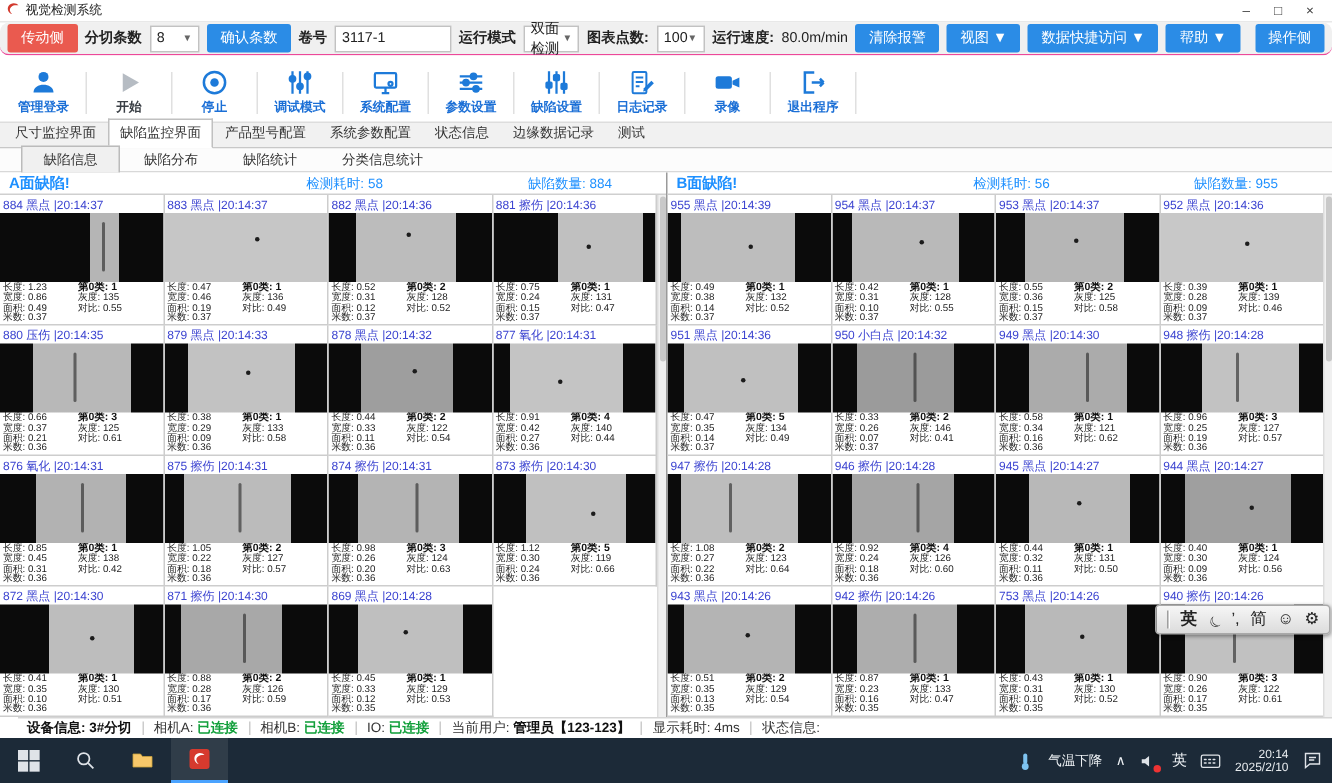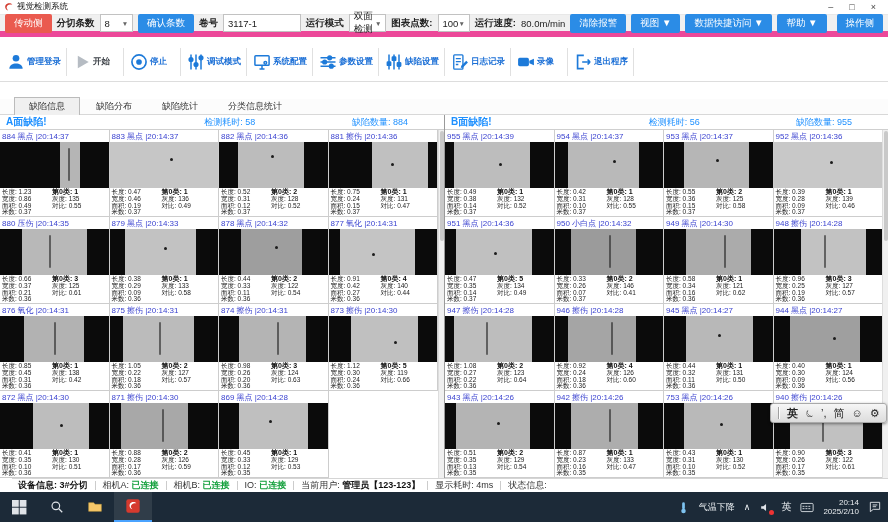--- a/index.html
+++ b/index.html
@@ -6,33 +6,33 @@
   html,body { width:888px; height:522px; overflow:hidden; font-family:"Liberation Sans","DejaVu Sans",sans-serif; background:#fff; }
   #app { position:relative; width:888px; height:522px; }
 
   
   #titlebar { position:absolute; top:0; left:0; right:0; height:15px; background:#fff; display:flex; align-items:center; padding:0 4px; border-bottom:1px solid #e8e8e8; }
   #titlebar .title { font-size:8.5px; color:#222; margin-left:3px;text-align:center; }
   #wincontrols { margin-left:auto; display:flex; gap:16px; padding-right:8px; }
   #wincontrols span { font-size:9px; color:#444; cursor:pointer; line-height:15px; }
 
   
-  #toolbar1 { position:absolute; top:15px; left:0; right:0; height:22px; background:#f0f0f0; border-bottom:6px solid #ec4899; display:flex; align-items:center; gap:5px; padding:0 5px; }
+  #toolbar1 { position:absolute; top:15px; left:0; right:0; height:22px; background:#f0f0f0; border-bottom:1px solid #ec4899; display:flex; align-items:center; gap:5px; padding:0 5px;border-radius:6px; }
   .btn { border:none; border-radius:2px; font-size:9.5px; padding:3px 9px; cursor:pointer; color:#fff; white-space:nowrap; font-family:inherit; }
   .btn.red { background:#ea5a4f; }
   .btn.blue { background:#2b8ce6; }
   .tlabel { font-size:9.5px; font-weight:bold; color:#222; white-space:nowrap; }
   .tvalue { font-size:9.5px; color:#222; white-space:nowrap; }
   .combo, .textbox { background:#fff; border:1px solid #c2c2c2; height:18px; display:flex; align-items:center; font-size:9.5px; color:#222; padding:0 4px; }
   .combo .arrow { margin-left:auto; font-size:6.5px; color:#666; }
   .spacer { flex:1; }
 
   
   #toolbar2 { position:absolute; top:42px; left:0; right:0; height:40px; background:#fff; border-bottom:1px solid #ddd; display:flex; align-items:center; padding:0 6px; }
-  .action { background:none; border:none; display:flex; flex-direction:row; align-items:center; gap:1px; min-width:46px; cursor:pointer; font-family:inherit; }
+  .action { background:none; border:none; display:flex; flex-direction:column; align-items:center; gap:1px; min-width:46px; cursor:pointer; font-family:inherit; }
   .action svg { width:20px; height:20px; }
   .action .alabel { font-size:8.5px; font-weight:bold; color:#1b6fd6; white-space:nowrap; }
   .action .alabel.dim { color:#3a3f45; }
   .vdiv { width:1px; height:28px; background:#e0e0e0; margin:0 5px; }
 
   
   #maintabs { position:absolute; top:82px; left:0; right:0; height:17px; background:#f1f1f1; border-bottom:1px solid #c8c8c8; display:flex; align-items:flex-end; padding-left:2px; }
   .mtab { font-size:9px; color:#333; padding:2px 7px 3px; border:1px solid transparent; cursor:pointer; margin-bottom:-1px; white-space:nowrap; }
   .mtab.active { background:#fff; border:1px solid #c0c0c0; border-bottom:1px solid #fff; }
   #subtabs { position:absolute; top:99px; left:0; right:0; height:16px; background:#fcfcfc; border-bottom:1px solid #d8d8d8; display:flex; align-items:center; padding-left:14px; gap:2px; }
@@ -215,20 +215,29 @@
     <button class="action">
       <svg viewBox="0 0 24 24" stroke="#1d7ad9" stroke-width="2" fill="none">
           <path d="M13 4H5.5v16H13"></path>
           <path d="M11 12h9.5m0 0l-3-3m3 3l-3 3"></path>
         </svg>
       <span class="alabel">退出程序</span>
     </button>
     <i class="vdiv"></i>
   </div>
 
+  <div id="maintabs">
+    <span class="mtab">尺寸监控界面</span>
+    <span class="mtab active">缺陷监控界面</span>
+    <span class="mtab">产品型号配置</span>
+    <span class="mtab">系统参数配置</span>
+    <span class="mtab">状态信息</span>
+    <span class="mtab">边缘数据记录</span>
+    <span class="mtab">测试</span>
+  </div>
 
   <div id="subtabs">
     <span class="stab active">缺陷信息</span>
     <span class="stab">缺陷分布</span>
     <span class="stab">缺陷统计</span>
     <span class="stab">分类信息统计</span>
   </div>
 
   <div id="panels">
     <section class="panel">

